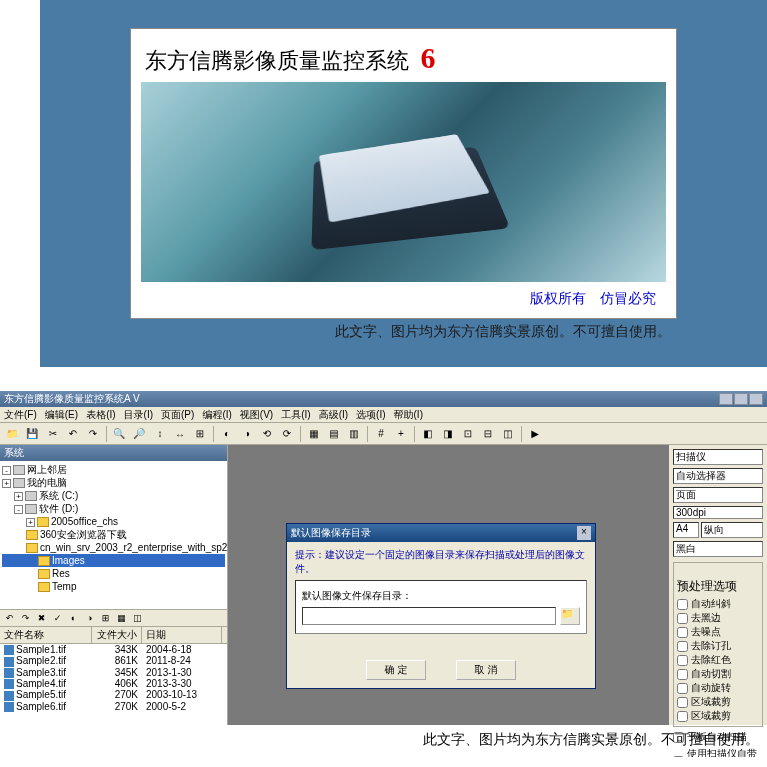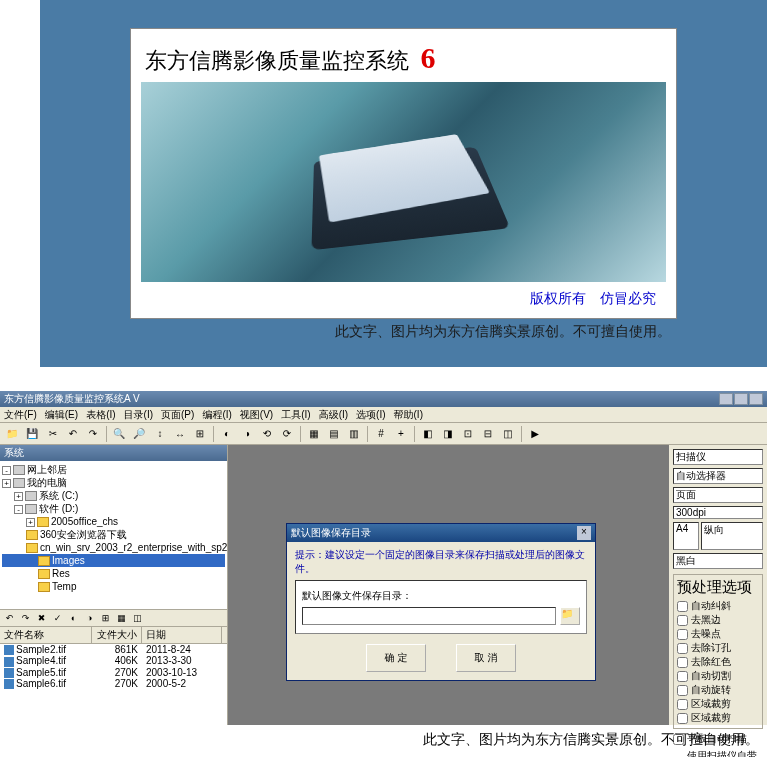--- a/index.html
+++ b/index.html
@@ -73,29 +73,29 @@
 .dlg-title { background: linear-gradient(#3a6ea5,#1a4680); color: #fff; padding: 2px 4px; display: flex; }
 .dlg-title .x { margin-left: auto; width: 14px; background: #c0c8d8; color: #000; text-align: center; }
 .dlg-body { padding: 6px 8px 8px 8px; }
 .dlg-hint { color: #00a; margin-bottom: 4px; font-size: 10px; }
 .dlg-field { background: #fff; border: 1px inset #888; padding: 8px 6px; }
 .dlg-field label { display: block; margin-bottom: 4px; }
 .dlg-input-row { display: flex; gap: 4px; }
 .dlg-input { flex: 1; height: 18px; border: 1px inset #888; background: #fff; }
 .dlg-browse { width: 20px; height: 18px; background: #ece9d8; border: 1px outset #fff; }
 .dlg-btns { display: flex; justify-content: center; gap: 30px; margin-top: 10px; }
-.dlg-btns button { width: 60px; height: 28px; background: #ece9d8; border: 1px outset #fff; font-size: 10px; }
+.dlg-btns button { width: 60px; height: 20px; background: #ece9d8; border: 1px outset #fff; font-size: 10px; margin-top: 16px; }
 
 
 .right-col { width: 98px; background: #ece9d8; padding: 4px; font-size: 10px; display: flex; flex-direction: column; gap: 3px; }
-.right-col select, .right-col .fake-sel { width: 100%; height: 28px; border: 1px inset #888; background: #fff; font-size: 10px; padding: 0 2px; }
+.right-col select, .right-col .fake-sel { width: 100%; height: 16px; border: 1px inset #888; background: #fff; font-size: 10px; padding: 0 2px; }
 .sel-row { display: flex; gap: 2px; }
 .sel-row .fake-sel:first-child { width: 36px; }
 .group { border: 1px solid #aca899; padding: 3px; margin-top: 2px; }
-.group-title { font-size: 15px; margin-bottom: 2px; }
+.group-title { font-size: 12px; margin-bottom: 2px; margin-top: 12px; }
 .chk { display: flex; align-items: center; gap: 3px; line-height: 14px; }
 .chk input { width: 11px; height: 11px; }
 .bot-btns { display: flex; gap: 4px; margin-top: 4px; }
 .bot-btns button { flex: 1; height: 18px; background: #ece9d8; border: 1px outset #fff; font-size: 10px; }
 
 .wm2 { text-align: right; font-size: 14px; padding: 6px 8px 8px 0; }
 </style>
 </head>
 <body>
 
@@ -199,23 +199,33 @@
           <div class="tbtn">◫</div>
         </div>
       <div class="filelist">
         <div class="fl-head">
           <div class="fl-c1">文件名称</div>
           <div class="fl-c2">文件大小</div>
           <div class="fl-c3">日期</div>
         </div>
         <div id="flrows">
             <div class="fl-row">
+              <div class="fl-c1"><span class="fico"></span>Sample1.tif</div>
+              <div class="fl-c2">343K</div>
+              <div class="fl-c3">2004-6-18</div>
+            </div>
+            <div class="fl-row">
               <div class="fl-c1"><span class="fico"></span>Sample2.tif</div>
               <div class="fl-c2">861K</div>
               <div class="fl-c3">2011-8-24</div>
+            </div>
+            <div class="fl-row">
+              <div class="fl-c1"><span class="fico"></span>Sample3.tif</div>
+              <div class="fl-c2">345K</div>
+              <div class="fl-c3">2013-1-30</div>
             </div>
             <div class="fl-row">
               <div class="fl-c1"><span class="fico"></span>Sample4.tif</div>
               <div class="fl-c2">406K</div>
               <div class="fl-c3">2013-3-30</div>
             </div>
             <div class="fl-row">
               <div class="fl-c1"><span class="fico"></span>Sample5.tif</div>
               <div class="fl-c2">270K</div>
               <div class="fl-c3">2003-10-13</div>

